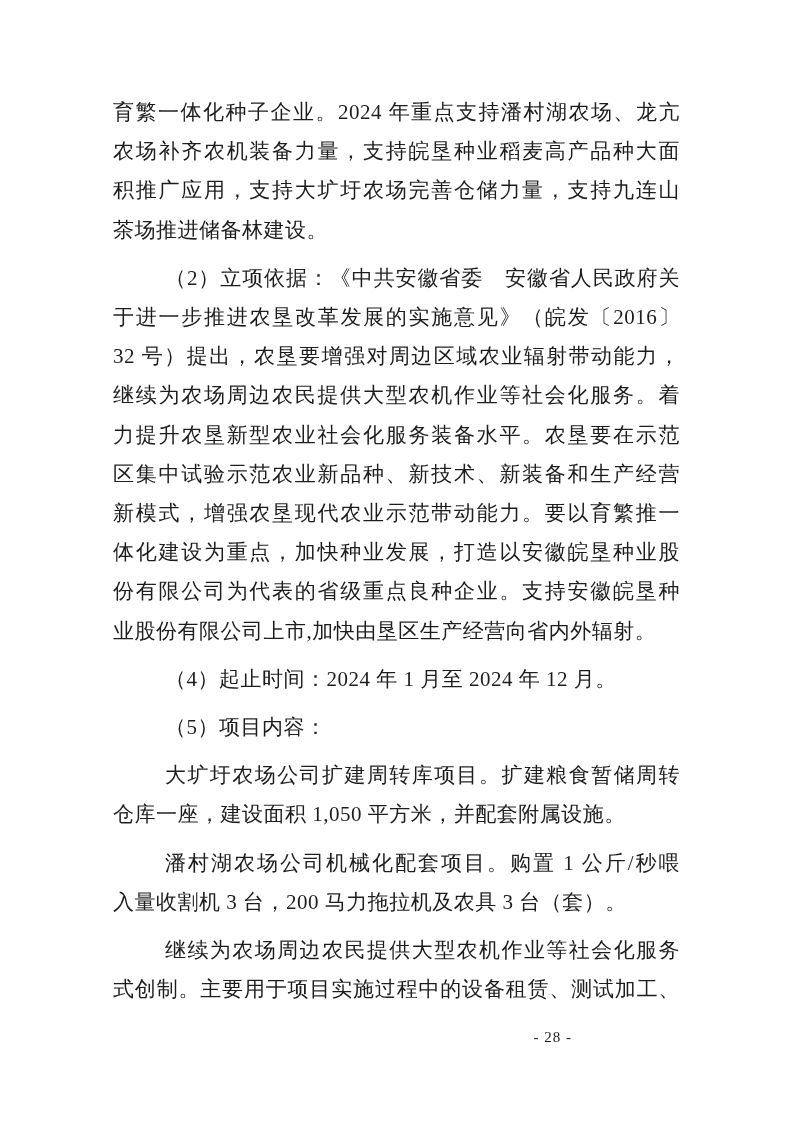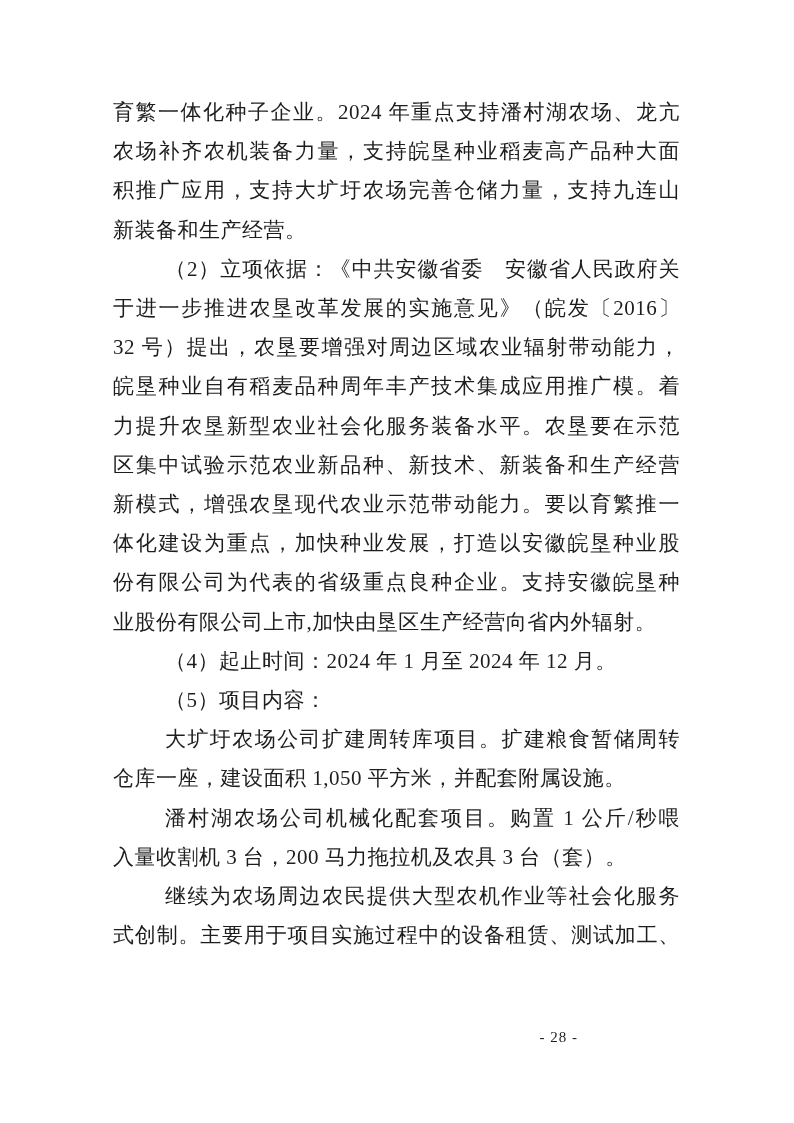--- a/index.html
+++ b/index.html
@@ -27,43 +27,44 @@
   }
   .line {
     text-align: justify;
     white-space: normal;
   }
   .line.stretch {
     text-align-last: justify;
   }
   .line.indent {
     text-indent: 52px;
+    margin-top: 9px;
   }
   .footer-page-number {
     position: absolute;
     top: 1029px;
-    right: 118px;
+    right: 124px;
     font-size: 15px;
     letter-spacing: 1px;
     color: #1d1d1d;
   }
 </style>
 </head>
 <body>
 
 <div class="page">
   <div class="body-text">
       <div class="line stretch">育繁一体化种子企业。2024 年重点支持潘村湖农场、龙亢</div>
       <div class="line stretch">农场补齐农机装备力量，支持皖垦种业稻麦高产品种大面</div>
       <div class="line stretch">积推广应用，支持大圹圩农场完善仓储力量，支持九连山</div>
-      <div class="line">新装备和生产经营。</div>
+      <div class="line">茶场推进储备林建设。</div>
       <div class="line stretch indent">（2）立项依据：《中共安徽省委　安徽省人民政府关</div>
       <div class="line stretch">于进一步推进农垦改革发展的实施意见》（皖发〔2016〕</div>
       <div class="line stretch">32 号）提出，农垦要增强对周边区域农业辐射带动能力，</div>
-      <div class="line stretch">皖垦种业自有稻麦品种周年丰产技术集成应用推广模。着</div>
+      <div class="line stretch">继续为农场周边农民提供大型农机作业等社会化服务。着</div>
       <div class="line stretch">力提升农垦新型农业社会化服务装备水平。农垦要在示范</div>
       <div class="line stretch">区集中试验示范农业新品种、新技术、新装备和生产经营</div>
       <div class="line stretch">新模式，增强农垦现代农业示范带动能力。要以育繁推一</div>
       <div class="line stretch">体化建设为重点，加快种业发展，打造以安徽皖垦种业股</div>
       <div class="line stretch">份有限公司为代表的省级重点良种企业。支持安徽皖垦种</div>
       <div class="line">业股份有限公司上市,加快由垦区生产经营向省内外辐射。</div>
       <div class="line indent">（4）起止时间：2024 年 1 月至 2024 年 12 月。</div>
       <div class="line indent">（5）项目内容：</div>
       <div class="line stretch indent">大圹圩农场公司扩建周转库项目。扩建粮食暂储周转</div>
       <div class="line">仓库一座，建设面积 1,050 平方米，并配套附属设施。</div>

